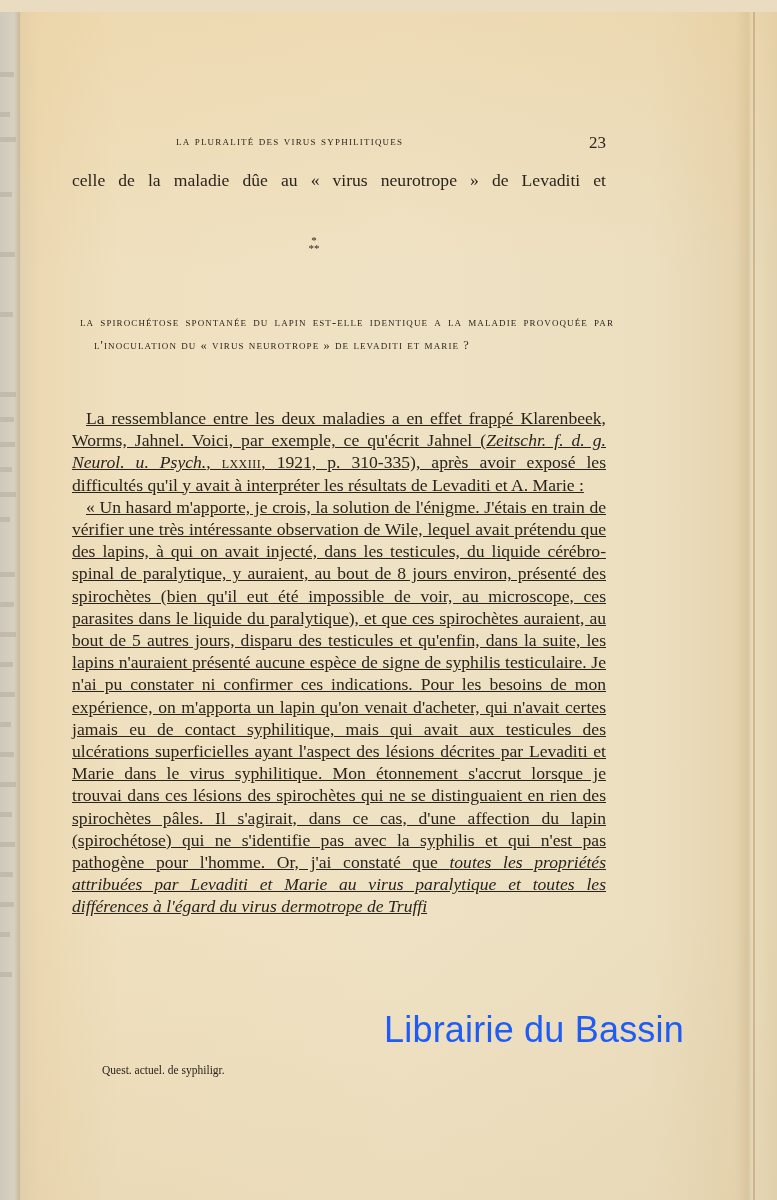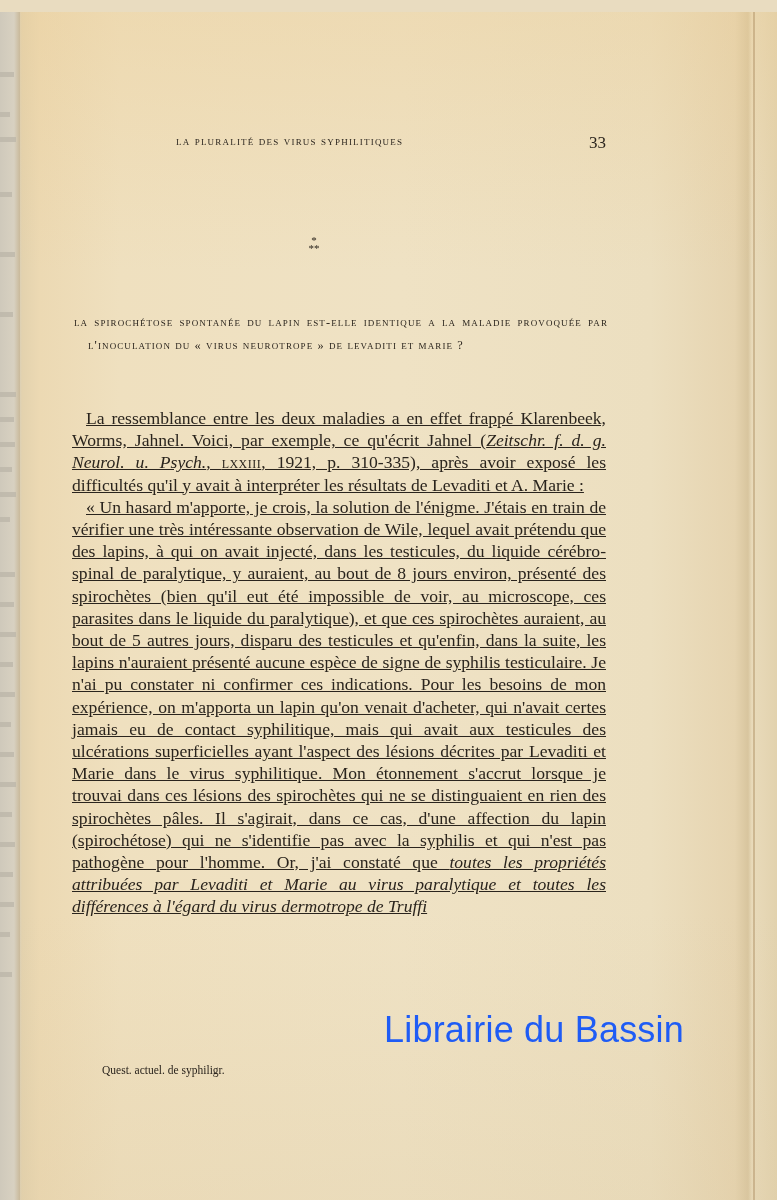--- a/index.html
+++ b/index.html
@@ -97,21 +97,21 @@
       width: 24px;
       text-align: center;
       font-family: "Liberation Serif", serif;
       font-size: 11px;
       line-height: 8px;
       color: #2a241d;
     }
     .section-title {
       position: absolute;
       top: 299px;
-      left: 2px;
+      left: 8px;
       width: 534px;
       font-family: "Liberation Serif", serif;
       font-size: 12.4px;
       line-height: 23px;
       letter-spacing: 1.1px;
       font-variant: small-caps;
       text-transform: lowercase;
       text-align: justify;
       color: #2a241d;
       padding-left: 14px;
@@ -175,23 +175,24 @@
     <div class="bleed" style="top:830px;width:15px"></div>
     <div class="bleed" style="top:860px;width:13px"></div>
     <div class="bleed" style="top:890px;width:14px"></div>
     <div class="bleed" style="top:920px;width:10px"></div>
     <div class="bleed" style="top:960px;width:12px"></div>
   </div>
   <div class="right-edge"></div>
 
   <div class="page">
     <div class="running-head">La pluralité des virus syphilitiques</div>
-    <div class="page-number">33</div>
+    <div class="page-number">23</div>
 
     <div class="body-text intro">
+      <span class="line">celle de la maladie dûe au « virus neurotrope » de Levaditi et</span>
     </div>
 
     <div class="asterism">
       <div>*</div>
       <div>**</div>
     </div>
 
     <div class="section-title">La spirochétose spontanée du lapin est-elle identique a la maladie provoquée par l'inoculation du « virus neurotrope » de Levaditi et Marie ?</div>
 
     <div class="body-text main">

